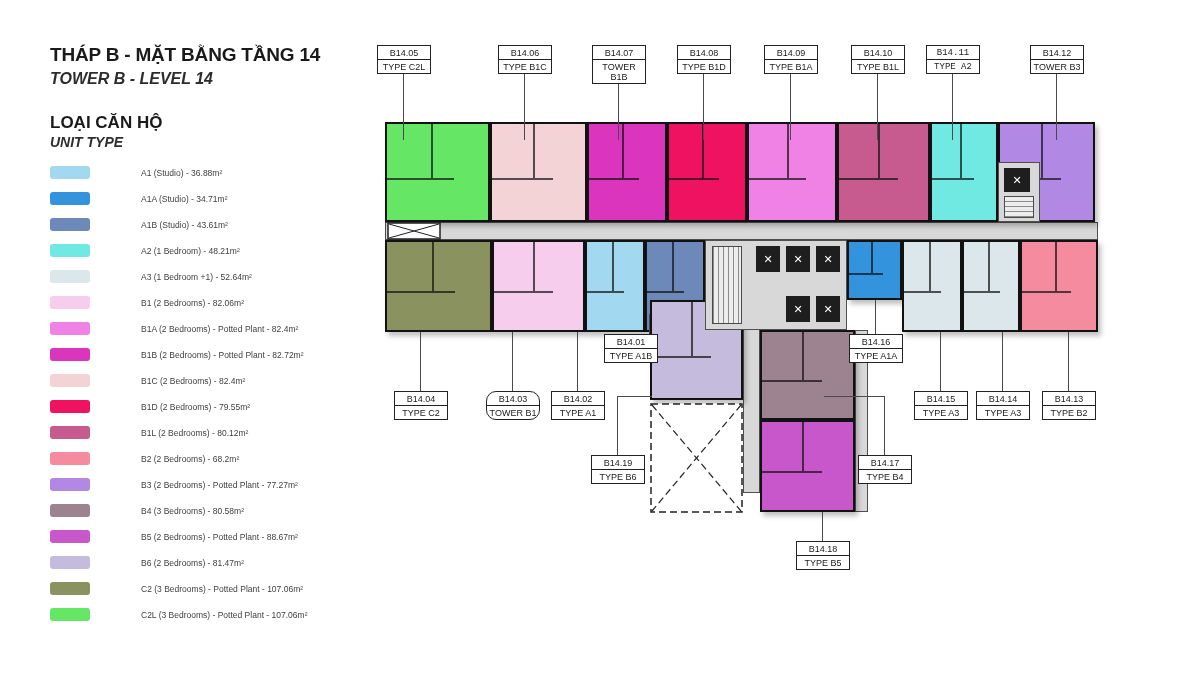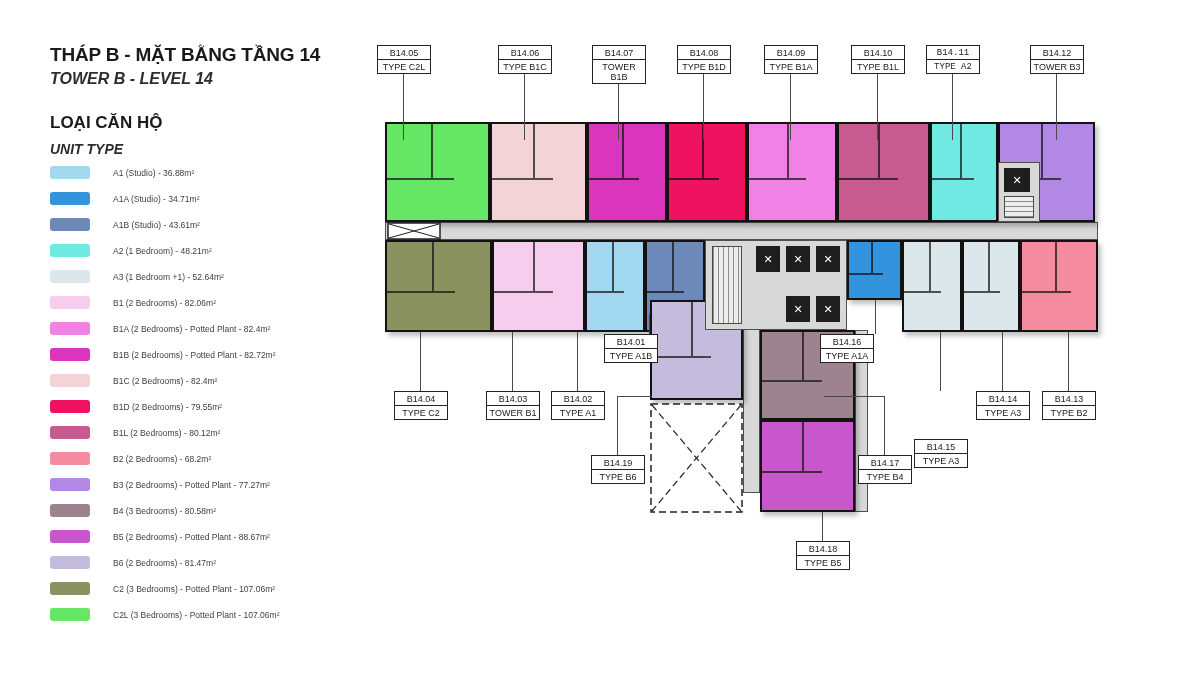--- a/index.html
+++ b/index.html
@@ -4,25 +4,25 @@
 <style>
   html,body{margin:0;padding:0;}
   body{width:1200px;height:675px;position:relative;background:#ffffff;overflow:hidden;
        font-family:"Liberation Sans", sans-serif;color:#1d1d1d;}
   .abs{position:absolute;box-sizing:border-box;}
 
   
   .title-vi{font-size:19px;font-weight:bold;letter-spacing:-0.2px;color:#1a1a1a;}
   .title-en{font-size:16px;font-style:italic;font-weight:bold;color:#2d2d2d;margin-top:4px;}
   .legend-title-vi{font-size:17px;font-weight:bold;color:#1a1a1a;}
-  .legend-title-en{font-size:14px;font-style:italic;font-weight:bold;color:#2d2d2d;margin-top:8px;}
+  .legend-title-en{font-size:14px;font-style:italic;font-weight:bold;color:#2d2d2d;margin-top:1px;}
 
   
   .legend{position:absolute;left:50px;top:166px;}
-  .lrow{display:flex;align-items:center;height:13px;margin-bottom:13px;}
+  .lrow{display:flex;align-items:center;height:13px;margin-bottom:13px;gap:28px;}
   .lrow.tall{height:22px;align-items:flex-start;}
   .lsw{flex:0 0 40px;width:40px;height:13px;border-radius:3px;margin-right:23px;}
   .llab{font-size:8.5px;line-height:10px;color:#3e3e3e;white-space:nowrap;}
   .llab .l2{font-style:italic;display:block;}
 
   
   .gray{position:absolute;box-sizing:border-box;background:#d8d8d8;border:1px solid #4f4f4f;}
   .unit{position:absolute;box-sizing:border-box;border:2px solid #121212;
         box-shadow:3px 4px 5px rgba(0,0,0,0.25);}
   .unit::before{content:"";position:absolute;top:0;left:44%;width:2px;height:56%;background:rgba(15,15,15,0.7);}
@@ -228,45 +228,45 @@
     <div class="r2">TYPE A2</div>
   </div>
 <div class="co" style="left:1030px;top:45px;">
     <div class="r1">B14.12</div>
     <div class="r2">TOWER B3</div>
   </div>
 <div class="co" style="left:394px;top:391px;">
     <div class="r1">B14.04</div>
     <div class="r2">TYPE C2</div>
   </div>
-<div class="co" style="left:486px;top:391px;">
+<div class="co" style="left:486px;top:391px;border-radius:10px;">
     <div class="r1">B14.03</div>
     <div class="r2">TOWER B1</div>
   </div>
 <div class="co" style="left:551px;top:391px;">
     <div class="r1">B14.02</div>
     <div class="r2">TYPE A1</div>
   </div>
-<div class="co" style="left:914px;top:391px;margin-top:48px;">
+<div class="co" style="left:914px;top:391px;">
     <div class="r1">B14.15</div>
     <div class="r2">TYPE A3</div>
   </div>
 <div class="co" style="left:976px;top:391px;">
     <div class="r1">B14.14</div>
     <div class="r2">TYPE A3</div>
   </div>
 <div class="co" style="left:1042px;top:391px;">
     <div class="r1">B14.13</div>
     <div class="r2">TYPE B2</div>
   </div>
 <div class="co" style="left:604px;top:334px;">
     <div class="r1">B14.01</div>
     <div class="r2">TYPE A1B</div>
   </div>
-<div class="co" style="left:820px;top:334px;">
+<div class="co" style="left:849px;top:334px;">
     <div class="r1">B14.16</div>
     <div class="r2">TYPE A1A</div>
   </div>
 <div class="co" style="left:591px;top:455px;">
     <div class="r1">B14.19</div>
     <div class="r2">TYPE B6</div>
   </div>
 <div class="co" style="left:858px;top:455px;">
     <div class="r1">B14.17</div>
     <div class="r2">TYPE B4</div>

